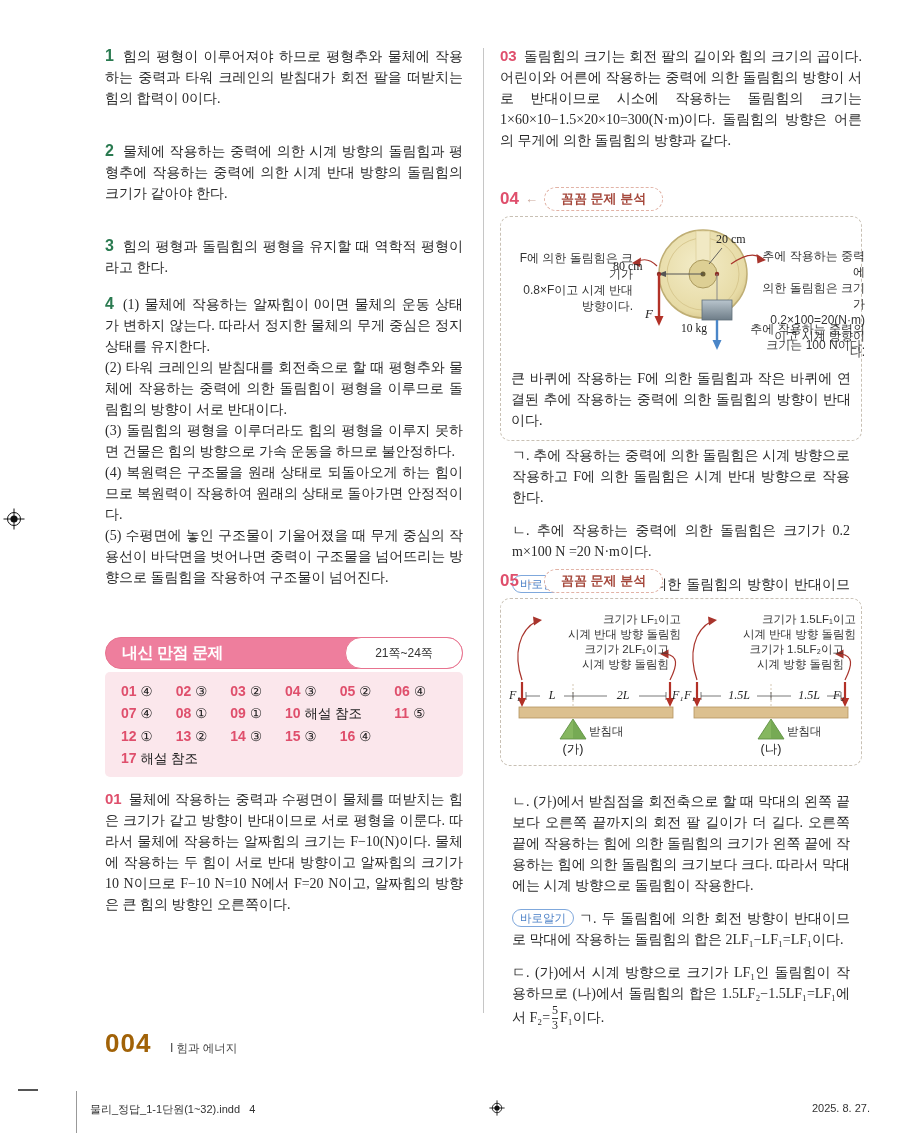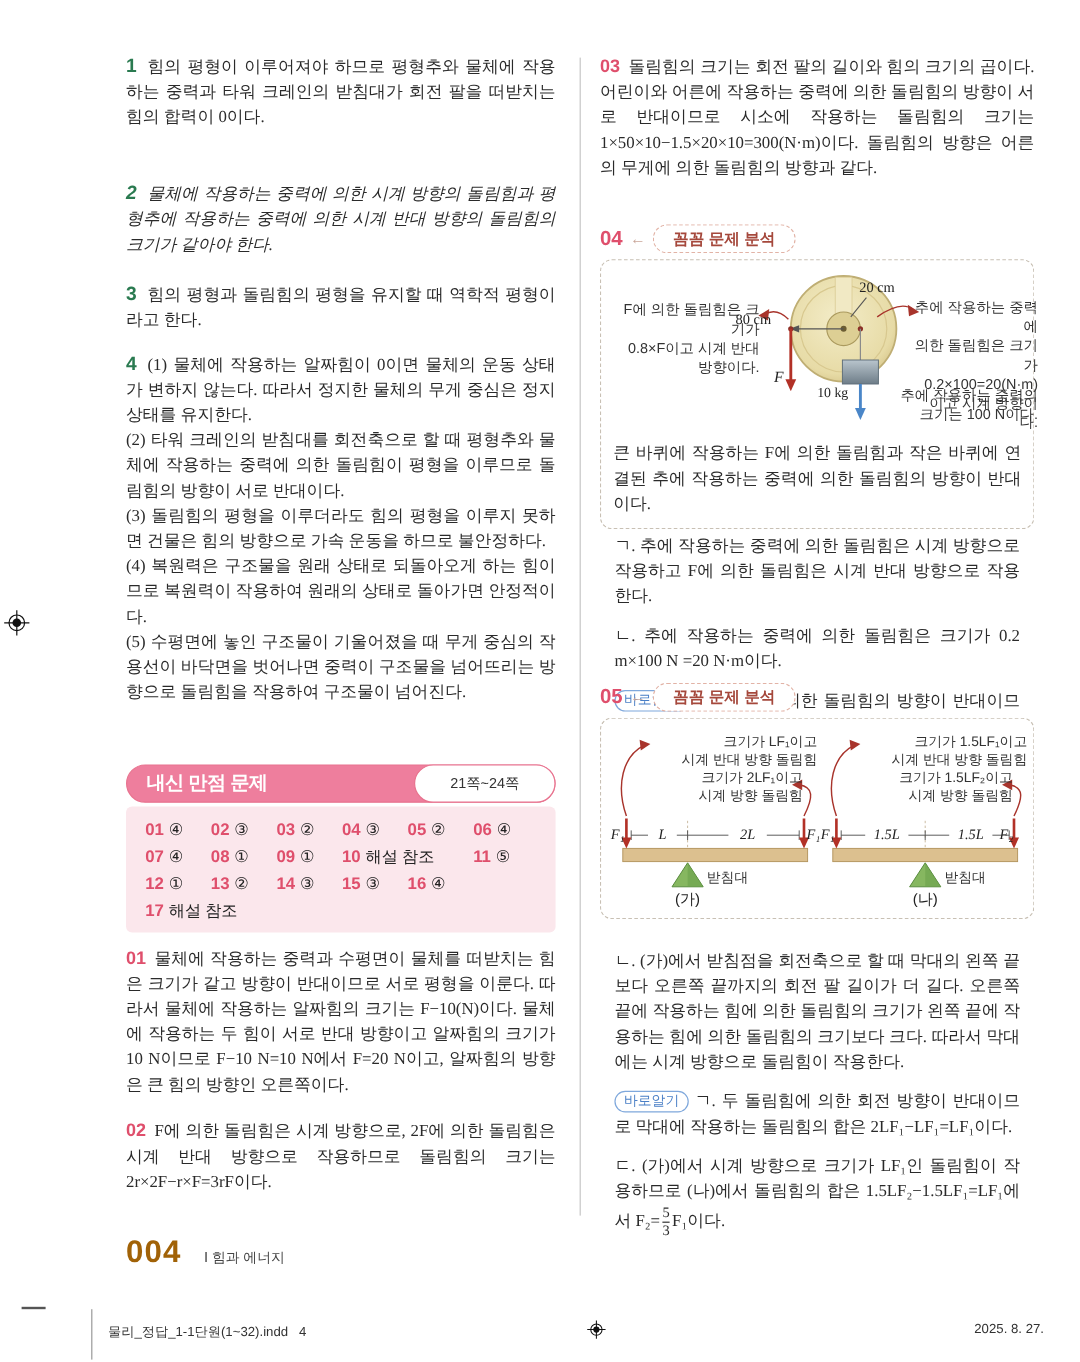--- a/index.html
+++ b/index.html
@@ -86,21 +86,21 @@
     <circle cx="11" cy="11" r="3.6" fill="#111"></circle>
   </svg>
 
   <div class="divider"></div>
 
   <div class="col col-left">
 
     <div class="blk" style="top:0;">
       <p class="body-p"><b class="gnum">1</b><span class="pre">힘의 평형이 이루어져야 하므로 평형추와 물체에 작용하는 중력과 타워 크레인의 받침대가 회전 팔을 떠받치는 힘의 합력이 0이다.</span></p>
     </div>
-    <div class="blk" style="top:106px;font-style:italic;">
+    <div class="blk" style="top:95px;">
       <p class="body-p"><b class="gnum">2</b><span class="pre">물체에 작용하는 중력에 의한 시계 방향의 돌림힘과 평형추에 작용하는 중력에 의한 시계 반대 방향의 돌림힘의 크기가 같아야 한다.</span></p>
     </div>
     <div class="blk" style="top:190px;">
       <p class="body-p"><b class="gnum">3</b><span class="pre">힘의 평형과 돌림힘의 평형을 유지할 때 역학적 평형이라고 한다.</span></p>
     </div>
     <div class="blk" style="top:248px;">
       <p class="body-p"><b class="gnum">4</b><span class="pre">(1) 물체에 작용하는 알짜힘이 0이면 물체의 운동 상태가 변하지 않는다. 따라서 정지한 물체의 무게 중심은 정지 상태를 유지한다.
 (2) 타워 크레인의 받침대를 회전축으로 할 때 평형추와 물체에 작용하는 중력에 의한 돌림힘이 평형을 이루므로 돌림힘의 방향이 서로 반대이다.
 (3) 돌림힘의 평형을 이루더라도 힘의 평형을 이루지 못하면 건물은 힘의 방향으로 가속 운동을 하므로 불안정하다.
 (4) 복원력은 구조물을 원래 상태로 되돌아오게 하는 힘이므로 복원력이 작용하여 원래의 상태로 돌아가면 안정적이다.
@@ -129,29 +129,26 @@
         <span class="ans"><b class="ans-num">14</b><span class="ans-val">③</span></span>
         <span class="ans"><b class="ans-num">15</b><span class="ans-val">③</span></span>
         <span class="ans"><b class="ans-num">16</b><span class="ans-val">④</span></span>
         <span class="ans g13"><b class="ans-num">17</b><span class="ans-val">해설 참조</span></span>
       </div>
     </div>
 
     <div class="blk" style="top:743px;">
       <p class="body-p"><b class="rnum">01</b><span>물체에 작용하는 중력과 수평면이 물체를 떠받치는 힘은 크기가 같고 방향이 반대이므로 서로 평형을 이룬다. 따라서 물체에 작용하는 알짜힘의 크기는 F−10(N)이다. 물체에 작용하는 두 힘이 서로 반대 방향이고 알짜힘의 크기가 10 N이므로 F−10 N=10 N에서 F=20 N이고, 알짜힘의 방향은 큰 힘의 방향인 오른쪽이다.</span></p>
     </div>
-    <div class="blk" style="top:887px;">
-      <p class="body-p"><b class="rnum">02</b><span>F에 의한 돌림힘은 시계 방향으로, 2F에 의한 돌림힘은 시계 반대 방향으로 작용하므로 돌림힘의 크기는 2r×2F−r×F=3rF이다.</span></p>
-    </div>
   </div>
 
   <div class="col col-right">
 
     <div class="blk" style="top:0;">
-      <p class="body-p"><b class="rnum">03</b><span>돌림힘의 크기는 회전 팔의 길이와 힘의 크기의 곱이다. 어린이와 어른에 작용하는 중력에 의한 돌림힘의 방향이 서로 반대이므로 시소에 작용하는 돌림힘의 크기는 1×50×10−1.5×20×10=300(N·m)이다. 돌림힘의 방향은 어른의 무게에 의한 돌림힘의 방향과 같다.</span></p>
+      <p class="body-p"><b class="rnum">03</b><span>돌림힘의 크기는 회전 팔의 길이와 힘의 크기의 곱이다. 어린이와 어른에 작용하는 중력에 의한 돌림힘의 방향이 서로 반대이므로 시소에 작용하는 돌림힘의 크기는 1×60×10−1.5×20×10=300(N·m)이다. 돌림힘의 방향은 어른의 무게에 의한 돌림힘의 방향과 같다.</span></p>
     </div>
 
     <div class="blk" style="top:142px;">
       <div class="an-head">
         <span class="an-num">04</span>
         <span class="an-conn">←</span>
         <span class="an-pill">꼼꼼 문제 분석</span>
       </div>
       <div class="an-box">
         <div class="pulley">

